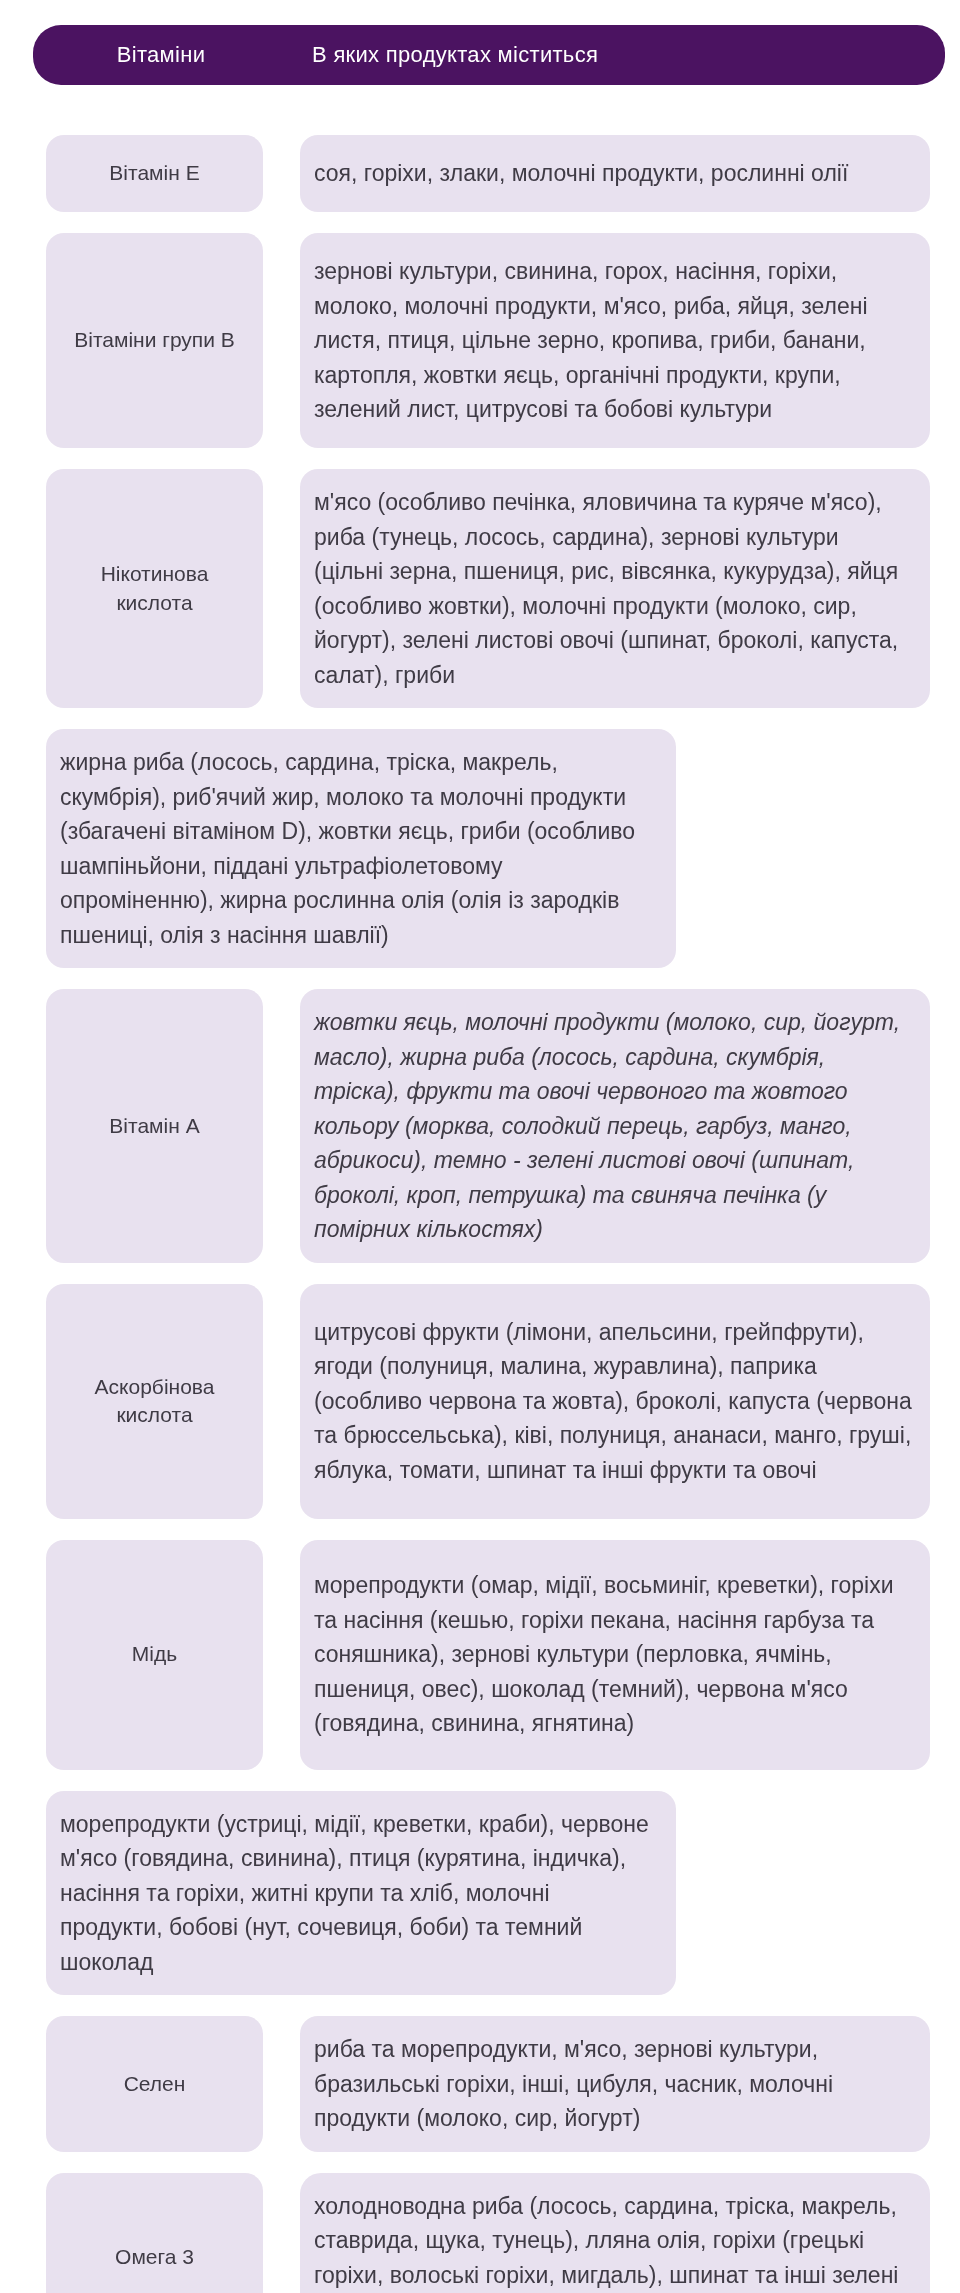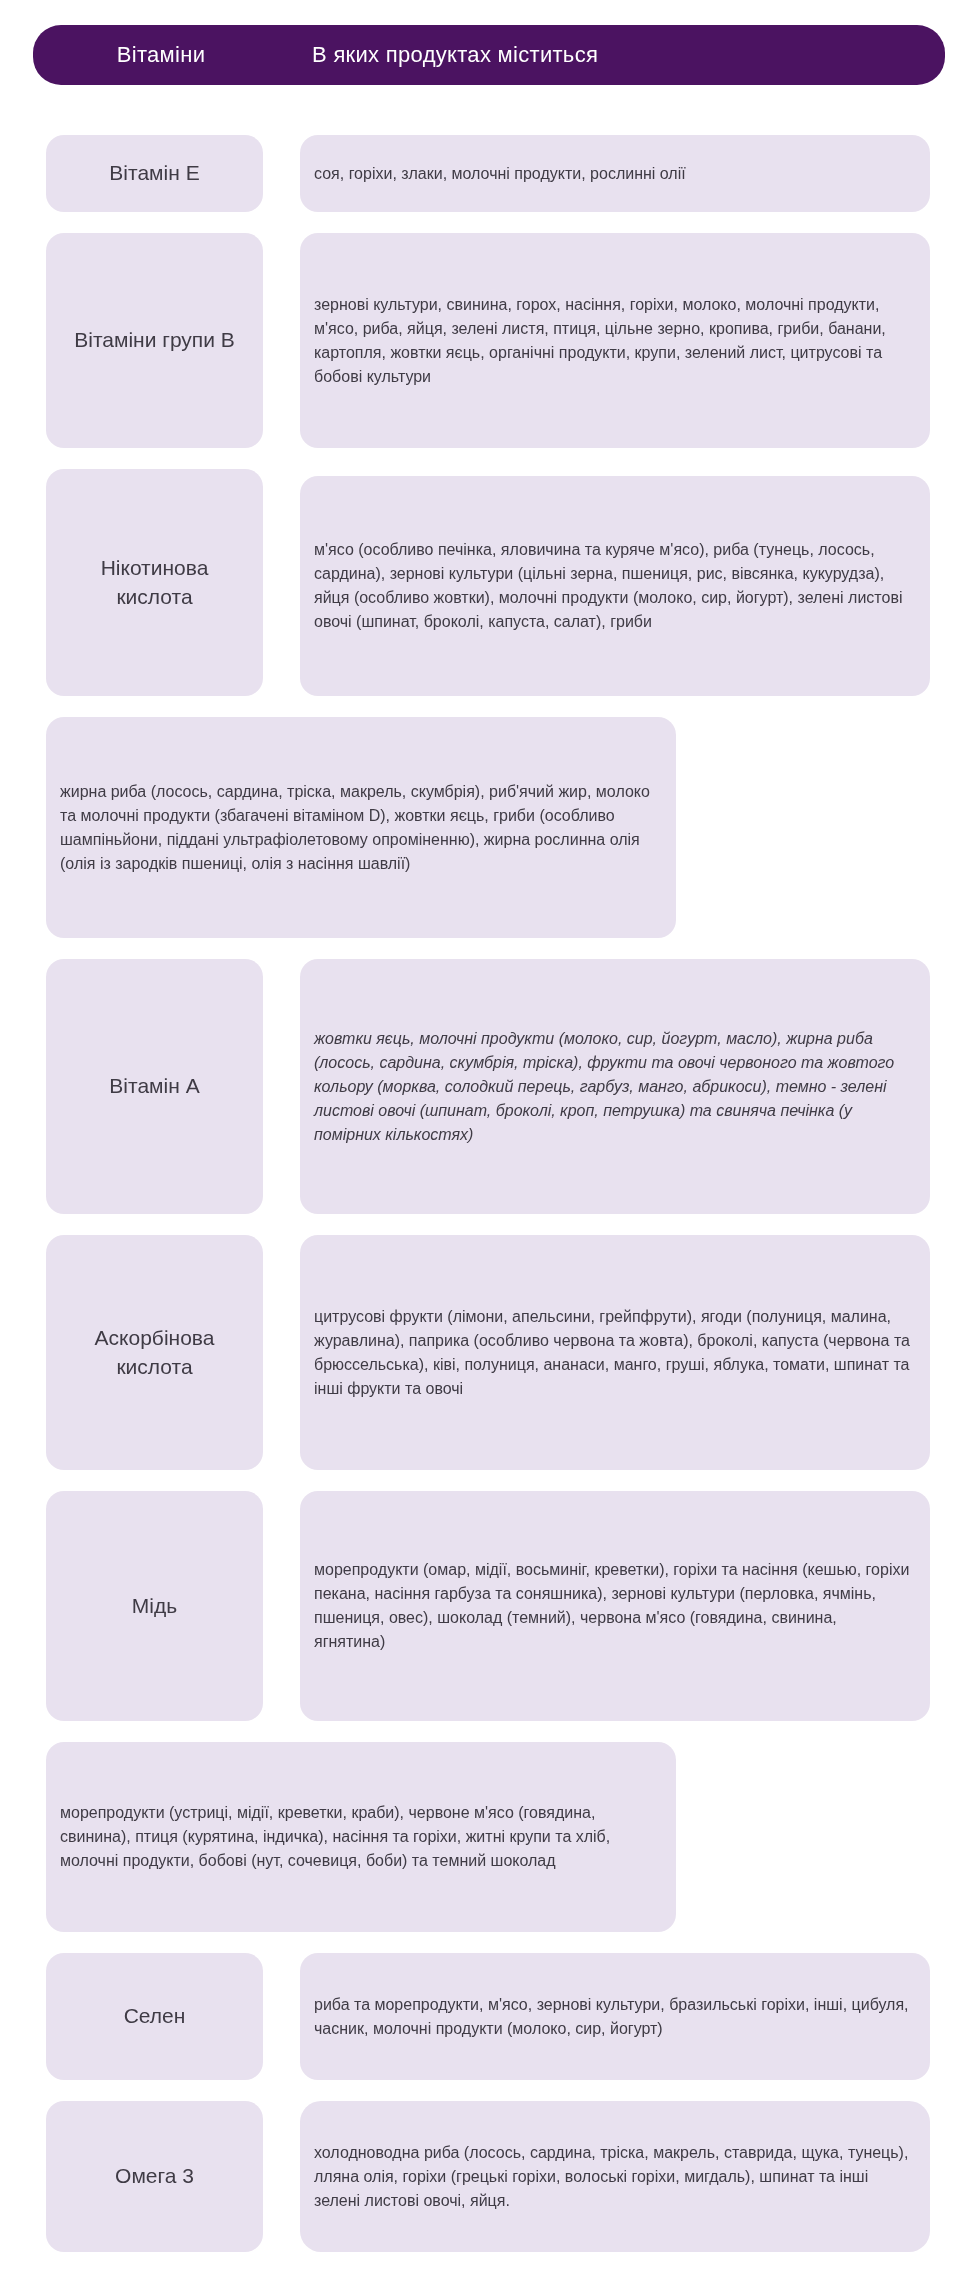--- a/index.html
+++ b/index.html
@@ -68,28 +68,28 @@
     text-align: center;
     font-size: 21px;
     line-height: 1.35;
     padding: 0 16px;
   }
   .products-cell {
     width: 630px;
     flex: 0 0 630px;
     display: flex;
     align-items: center;
-    font-size: 16px;
+    font-size: 23px;
     line-height: 1.5;
     padding: 16px 18px 16px 14px;
   }
   
   .r0 .products-cell { min-height: 77px; }
   .r1 .products-cell { min-height: 215px; }
-  .r2 .products-cell { min-height: 220px; margin-top: 7px; }
+  .r2 .products-cell { min-height: 220px; }
   .r3 .products-cell { min-height: 221px; }
   .r4 .products-cell { min-height: 255px; font-style: italic; }
   .r5 .products-cell { min-height: 235px; }
   .r6 .products-cell { min-height: 230px; }
   .r7 .products-cell { min-height: 190px; }
   .r8 .products-cell { min-height: 127px; }
   .r9 .products-cell { min-height: 151px; border-radius: 21px; }
 </style>
 </head>
 <body>

